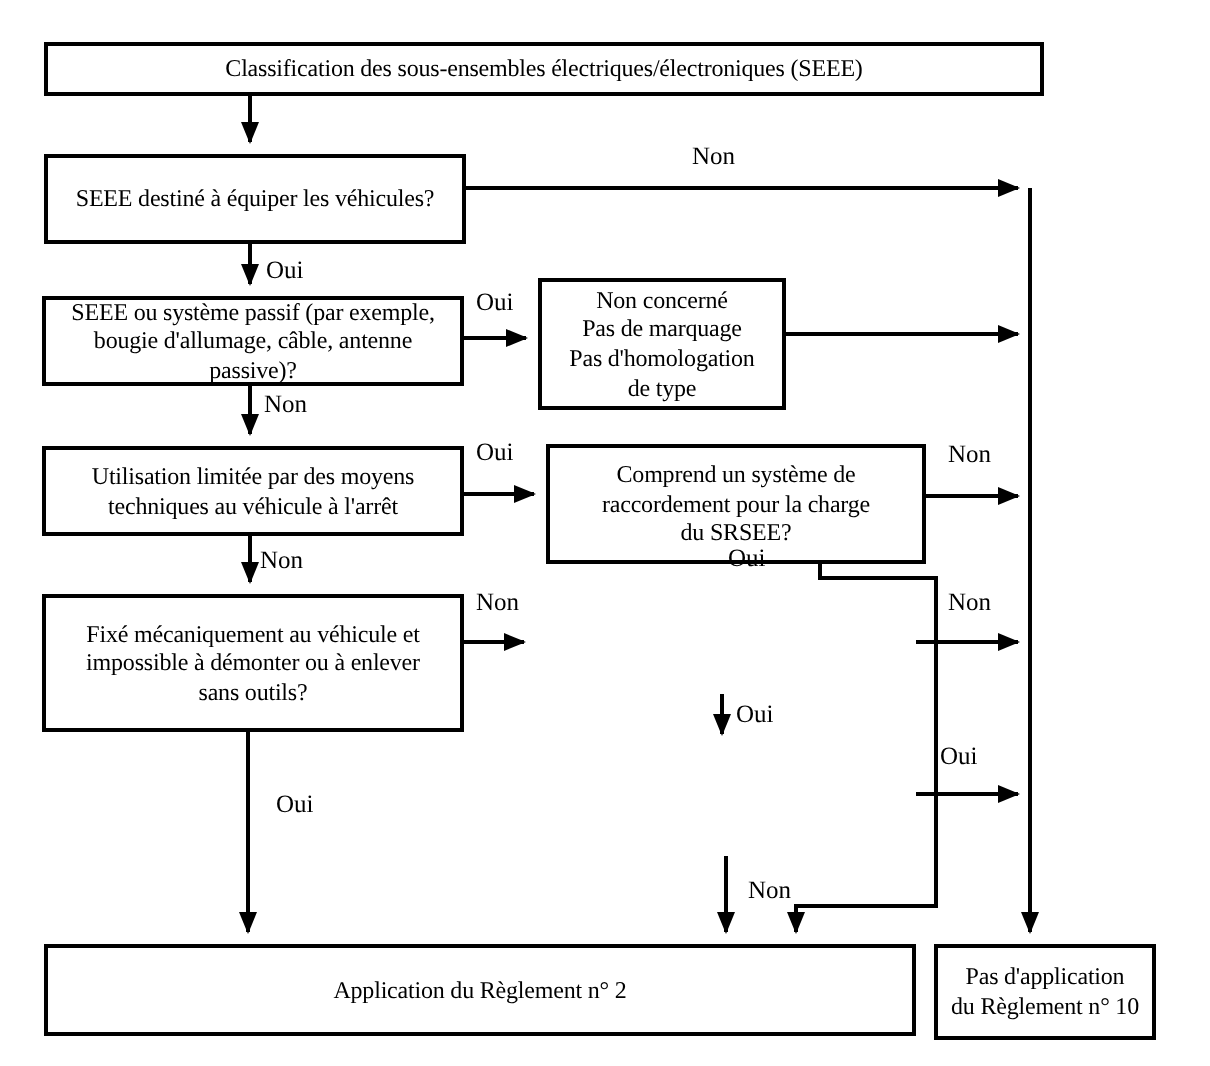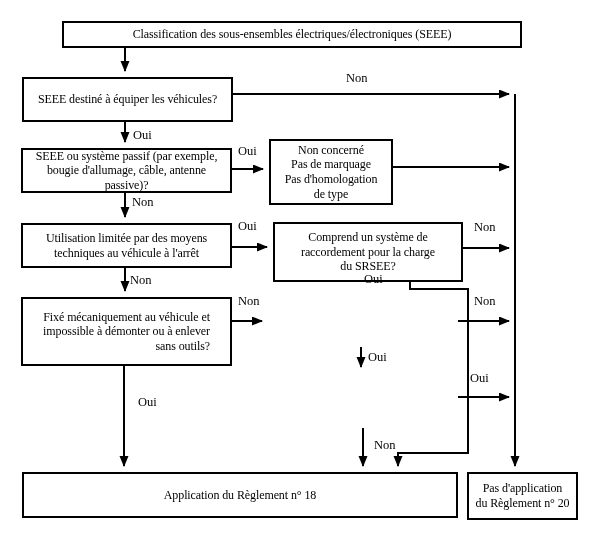--- a/index.html
+++ b/index.html
@@ -41,50 +41,50 @@
     <polyline class="wire" points="410,270 410,289 468,289 468,453 398,453 398,466" marker-end="url(#arr)"></polyline>
     <line class="wire" x1="125" y1="268" x2="125" y2="291" marker-end="url(#arr)"></line>
     <line class="wire" x1="232" y1="321" x2="262" y2="321" marker-end="url(#arr)"></line>
     <line class="wire" x1="458" y1="321" x2="509" y2="321" marker-end="url(#arr)"></line>
     <line class="wire" x1="361" y1="347" x2="361" y2="367" marker-end="url(#arr)"></line>
     <line class="wire" x1="458" y1="397" x2="509" y2="397" marker-end="url(#arr)"></line>
     <line class="wire" x1="363" y1="428" x2="363" y2="466" marker-end="url(#arr)"></line>
     <line class="wire" x1="124" y1="366" x2="124" y2="466" marker-end="url(#arr)"></line>
   </svg>
 
-  <div class="node" style="left:22px;top:21px;width:460px;height:27px;margin-left:40px;">Classification des sous-ensembles électriques/électroniques (SEEE)</div>
+  <div class="node" style="left:22px;top:21px;width:500px;height:27px;">Classification des sous-ensembles électriques/électroniques (SEEE)</div>
 
   <div class="node" style="left:21px;top:148px;width:211px;height:45px;">SEEE ou système passif (par exemple,
 bougie d'allumage, câble, antenne
 passive)?</div>
 
   <div class="node" style="left:22px;top:77px;width:211px;height:45px;">SEEE destiné à équiper les véhicules?</div>
 
   <div class="node" style="left:21px;top:223px;width:211px;height:45px;">Utilisation limitée par des moyens
 techniques au véhicule à l'arrêt</div>
 
   <div class="node" style="left:269px;top:139px;width:124px;height:66px;">Non concerné
 Pas de marquage
 Pas d'homologation
 de type</div>
 
   <div class="node" style="left:273px;top:222px;width:190px;height:60px;">Comprend un système de
 raccordement pour la charge
 du SRSEE?</div>
 
-  <div class="node" style="left:21px;top:297px;width:211px;height:69px;text-align:right;">Fixé mécaniquement au véhicule et
+  <div class="node" style="left:21px;top:297px;width:211px;height:69px;">Fixé mécaniquement au véhicule et
 impossible à démonter ou à enlever
 sans outils?</div>
 
 
 
-  <div class="node" style="left:22px;top:472px;width:436px;height:46px;">Application du Règlement n° 18</div>
+  <div class="node" style="left:22px;top:472px;width:436px;height:46px;">Application du Règlement n° 2</div>
 
   <div class="node" style="left:467px;top:472px;width:111px;height:48px;">Pas d'application
-du Règlement n° 20</div>
+du Règlement n° 10</div>
 
   <div class="lbl" style="left:346px;top:72px;">Non</div>
   <div class="lbl" style="left:133px;top:129px;">Oui</div>
   <div class="lbl" style="left:238px;top:145px;">Oui</div>
   <div class="lbl" style="left:132px;top:196px;">Non</div>
   <div class="lbl" style="left:238px;top:220px;">Oui</div>
   <div class="lbl" style="left:474px;top:221px;">Non</div>
   <div class="lbl" style="left:364px;top:273px;">Oui</div>
   <div class="lbl" style="left:130px;top:274px;">Non</div>
   <div class="lbl" style="left:238px;top:295px;">Non</div>

